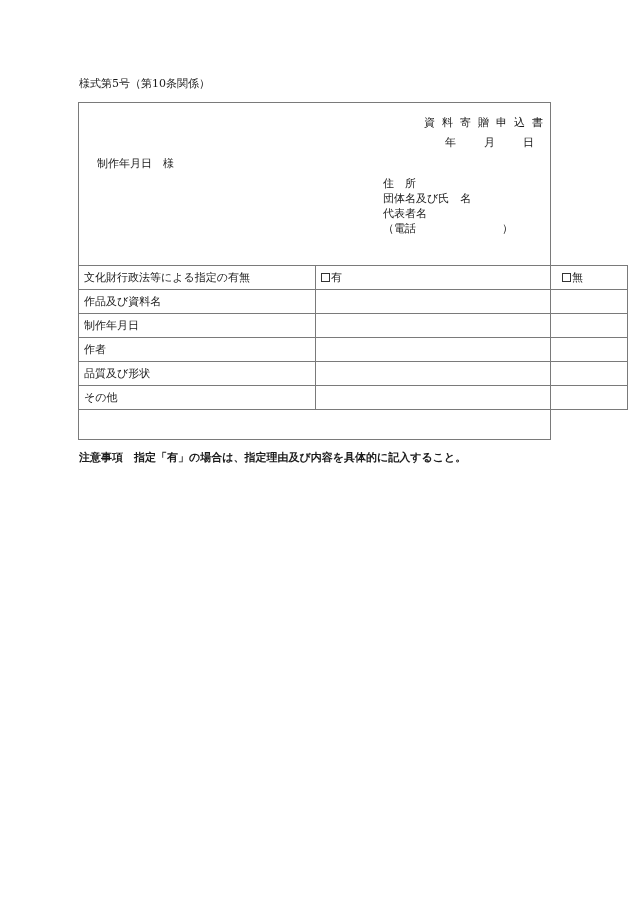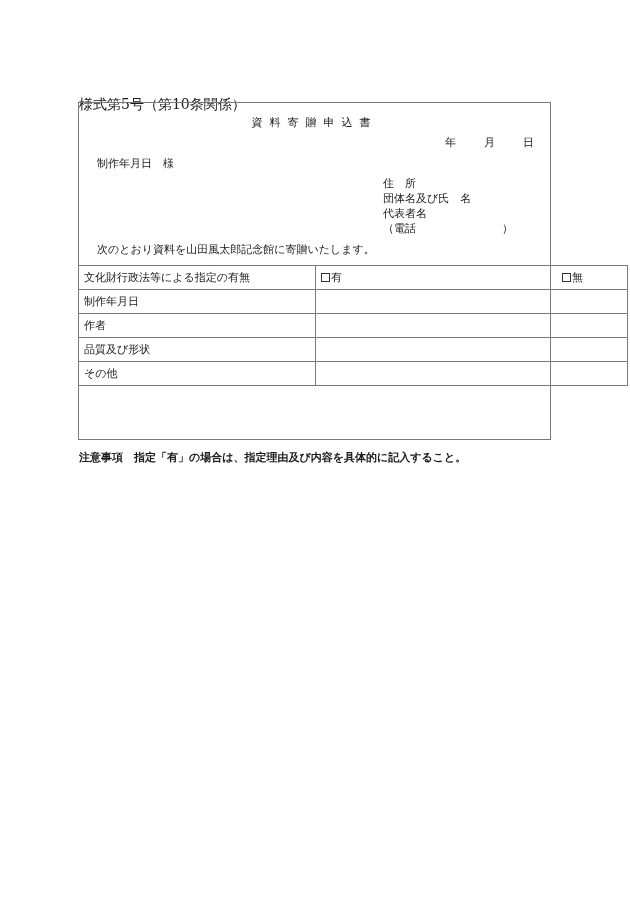--- a/index.html
+++ b/index.html
@@ -12,39 +12,39 @@
       height: 903px;
       position: relative;
       font-family: "DejaVu Serif", "Liberation Serif", serif;
       color: #1a1a1a;
       font-size: 11px;
       overflow: hidden;
     }
     .form-label {
       position: absolute;
       left: 79px;
-      top: 96px;
-      font-size: 14px;
+      top: 76px;
+      font-size: 11px;
       letter-spacing: 0px;
     }
     .outer-box {
       position: absolute;
       left: 78px;
       top: 102px;
       width: 473px;
       height: 338px;
       border: 1px solid #7a7a7a;
       box-sizing: border-box;
     }
     .title {
       position: absolute;
       left: 0;
       width: 100%;
       top: 12px;
-      text-align: center;
+      text-align: right;
       font-size: 11px;
       letter-spacing: 7px;
       padding-left: 0;
     }
     .date-row {
       position: absolute;
       right: 16px;
       top: 32px;
       display: flex;
       gap: 0;
@@ -145,40 +145,43 @@
   <div class="applicant">
     <div class="line">住　所</div>
     <div class="line">団体名及び氏　名</div>
     <div class="line">代表者名</div>
     <div class="phone-line">
       <span>（電話</span>
       <span>）</span>
     </div>
   </div>
 
-  <div class="statement">次のとおり資料を山田風太郎記念館に寄贈いたします。</div>
 
   <table class="details">
     <tbody>
       <tr>
         <td class="label-cell">文化財行政法等による指定の有無</td>
         <td>
           <div class="check-wrap">
             <span class="checkbox-item">
               <span class="box"></span>
               <span>有</span>
             </span>
             <span class="checkbox-item">
               <span class="box"></span>
               <span>無</span>
             </span>
           </div>
         </td>
       </tr>
       <tr>
+        <td class="label-cell">作品及び資料名</td>
+        <td></td>
+      </tr>
+      <tr>
         <td class="label-cell">制作年月日</td>
         <td></td>
       </tr>
       <tr>
         <td class="label-cell">作者</td>
         <td></td>
       </tr>
       <tr>
         <td class="label-cell">品質及び形状</td>
         <td></td>

